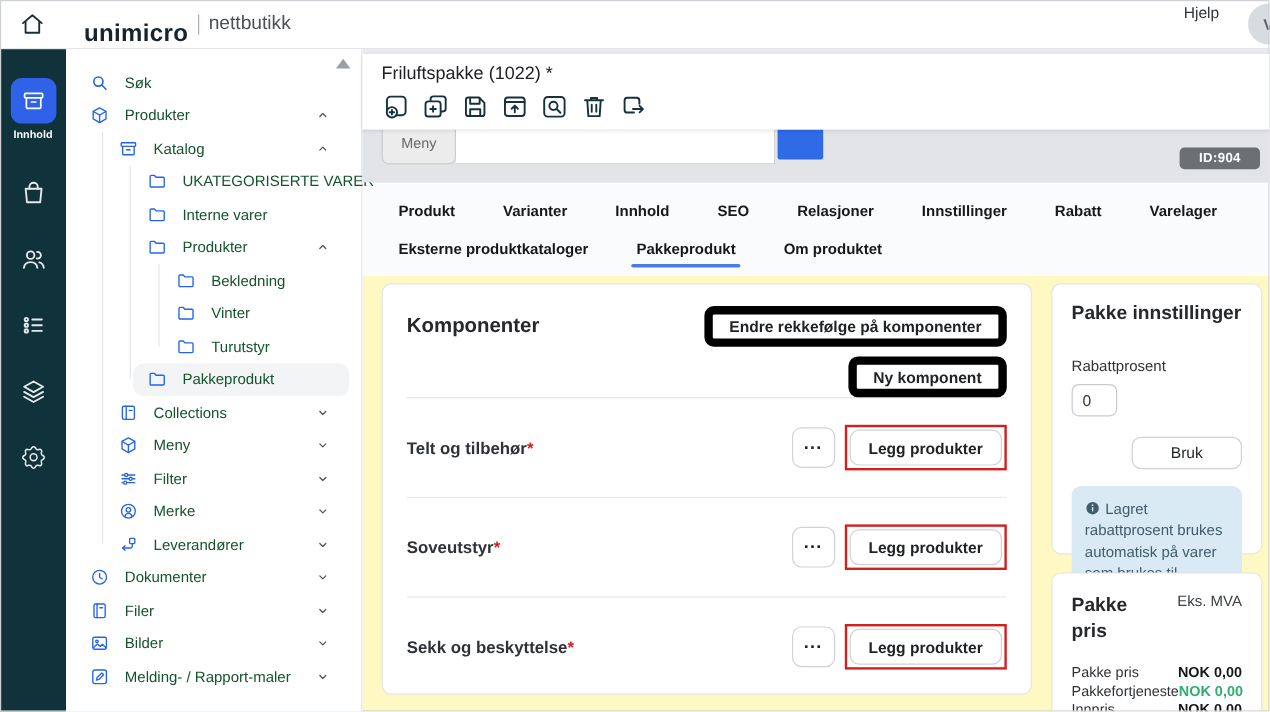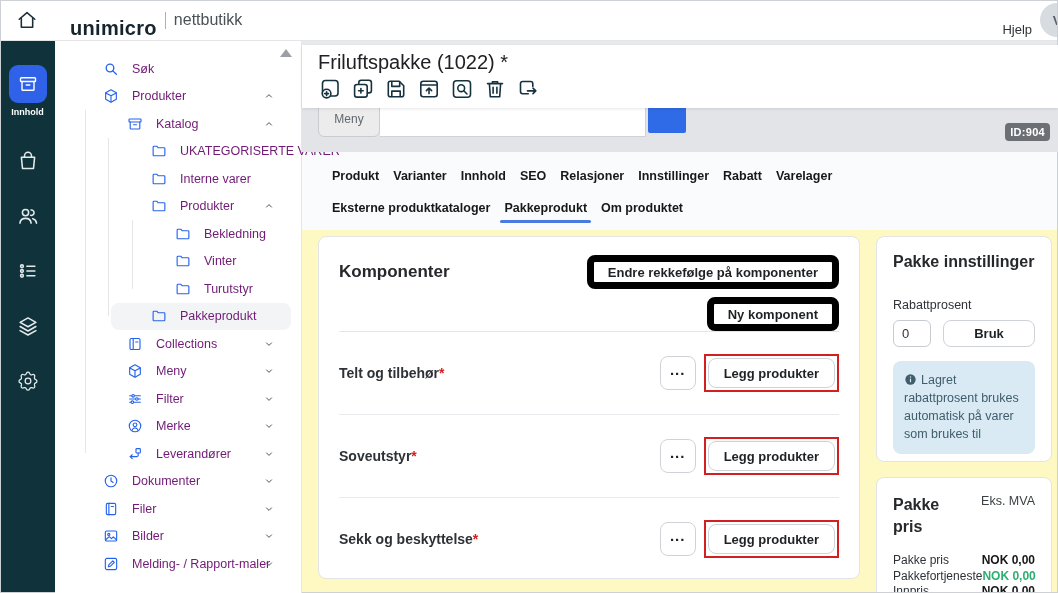--- a/index.html
+++ b/index.html
@@ -6,21 +6,21 @@
   body{width:1058px;height:593px;font-family:"Liberation Sans",sans-serif;-webkit-font-smoothing:antialiased;}
   #app{width:1058px;height:593px;position:relative;outline:1px solid #cdd0d4;outline-offset:-1px;overflow:hidden;}
 
   
   .app-header{height:41px;display:flex;align-items:center;border-bottom:1px solid #e3e5e8;padding-left:16px;background:#fff;box-sizing:border-box;}
   .home-ic{width:22px;height:22px;color:#1d2d38;margin-right:32px;cursor:pointer;}
   .home-ic svg{width:22px;height:22px;display:block;}
   .brand{font-size:20px;font-weight:700;color:#16242e;letter-spacing:.3px;margin-top:17px;}
   .brand-sep{width:1px;height:17px;background:#aab0b6;margin:0 8px;}
   .brand-suffix{font-size:16px;color:#4a5258;}
-  .header-right{margin-left:auto;display:flex;align-items:flex-end;gap:8px;}
+  .header-right{margin-left:auto;display:flex;align-items:flex-start;gap:24px;}
   .help-link{font-size:13px;color:#2f3337;cursor:pointer;}
   .avatar{width:34px;height:34px;border-radius:50%;background:#d7dce1;color:#5a6268;font-size:13px;font-weight:700;display:flex;align-items:center;justify-content:center;margin-right:-16px;cursor:pointer;}
 
   .layout{display:flex;height:552px;}
 
   
   .rail{width:55px;background:#0f323b;display:flex;flex-direction:column;align-items:center;padding-top:24px;box-sizing:border-box;flex:none;}
   .rail-active-wrap{display:flex;flex-direction:column;align-items:center;cursor:pointer;}
   .rail-active{width:38px;height:38px;background:#2f62e9;border-radius:9px;display:flex;align-items:center;justify-content:center;color:#fff;}
   .rail-active svg{width:20px;height:20px;}
@@ -28,45 +28,45 @@
   .rail-item{color:#e4eaec;margin-top:33px;cursor:pointer;}
   .rail-item svg{width:22px;height:22px;display:block;}
 
   
   .nav{width:247px;background:#fff;border-right:1px solid #e4e6e9;position:relative;padding-top:14px;box-sizing:border-box;flex:none;}
   .scroll-up{position:absolute;top:8px;right:9px;width:0;height:0;border-left:6px solid transparent;border-right:6px solid transparent;border-bottom:8px solid #9aa0a5;cursor:pointer;}
   .guide{position:absolute;width:1px;background:#e4e7ea;}
   .g1{left:30px;top:69px;height:343px;}
   .g2{left:53px;top:97px;height:178px;}
   .g3{left:77px;top:179px;height:69px;}
-  .nav-row{height:27.5px;display:flex;align-items:center;position:relative;font-size:12.5px;color:#701a75;cursor:pointer;white-space:nowrap;padding-left:28px;}
+  .nav-row{height:27.5px;display:flex;align-items:center;position:relative;font-size:12.5px;color:#14532d;cursor:pointer;white-space:nowrap;}
   .nav-row.selected{background:#f2f4f6;border-radius:8px;}
   .nav-ic{color:#2563eb;flex:none;display:flex;}
   .nav-ic svg{width:16px;height:16px;display:block;}
   .nav-label{margin-left:13px;}
   .nav-chev{position:absolute;right:26px;color:#4b5156;display:flex;}
   .nav-chev svg{width:12px;height:12px;display:block;}
 
   
   .main{flex:1;background:#e8eaed;display:flex;flex-direction:column;min-width:0;}
   .doc-header{background:#fff;margin-top:4px;padding:8px 16px 7px;box-shadow:0 1px 3px rgba(0,0,0,.10);position:relative;z-index:2;}
-  .doc-title{font-size:20px;font-weight:500;color:#202124;line-height:18px;}
+  .doc-title{font-size:15px;font-weight:500;color:#202124;line-height:18px;}
   .toolbar{display:flex;gap:9px;margin-top:6px;color:#16323f;}
   .tool-btn{background:none;border:none;padding:0;color:#16323f;cursor:pointer;display:flex;}
   .tool-btn svg{width:24px;height:24px;display:block;}
 
   .filter-strip{height:44px;background:#e2e4e7;position:relative;overflow:hidden;flex:none;}
   .strip-group{position:absolute;left:16px;top:-7px;display:flex;align-items:flex-start;}
   .meny-btn{width:62px;height:36px;background:#ececed;border:1px solid #c9ccd0;border-radius:6px;display:flex;align-items:center;justify-content:center;font-size:12px;color:#63686d;box-sizing:border-box;cursor:pointer;}
   .strip-input{width:266px;height:36px;border:1px solid #cfd2d6;border-left:none;box-sizing:border-box;outline:none;font-size:13px;padding:0 8px;}
   .strip-go{width:38px;height:32px;background:#2f6be6;border-radius:2px;margin-left:2px;cursor:pointer;}
-  .id-badge{position:absolute;right:8px;top:15px;background:#6c7074;color:#fff;font-size:11px;font-weight:700;padding:3px 5px;border-radius:4px;letter-spacing:.3px;}
+  .id-badge{position:absolute;right:8px;top:15px;background:#6c7074;color:#fff;font-size:11px;font-weight:700;padding:3px 16px;border-radius:4px;letter-spacing:.3px;}
 
   .tabs-panel{background:#fafbfc;padding:15px 26px 0;height:78px;box-sizing:border-box;flex:none;}
-  .tab-row{display:flex;gap:6px;align-items:flex-start;height:31px;}
+  .tab-row{display:flex;gap:32px;align-items:flex-start;height:31px;}
   .tab-row.row2{margin-top:1px;}
   .tab{font-size:12.5px;font-weight:700;color:#17181a;padding:2px 4px 8px;position:relative;white-space:nowrap;cursor:pointer;}
   .tab.active::after{content:"";position:absolute;left:0;right:0;bottom:0;height:3px;background:#4a7be0;border-radius:2px;}
 
   .content{flex:1;display:flex;gap:16px;padding:6px 6px 0 16px;background:#fef9c3;overflow:hidden;align-items:flex-start;}
   .card{background:#fff;border:1px solid #e2e4e7;border-radius:8px;box-sizing:border-box;}
 
   .komp-card{flex:1;height:343px;padding:18px 20px 0;min-width:0;}
   .komp-head{display:flex;justify-content:space-between;min-height:76px;margin-bottom:0;}
   .komp-title{font-size:17px;font-weight:600;color:#26282b;padding-top:7px;}
@@ -80,21 +80,21 @@
   .more-btn{width:36px;height:34px;border:1px solid #cfd3d8;border-radius:8px;background:#fff;font-weight:700;font-size:15px;letter-spacing:1px;color:#222;display:flex;align-items:center;justify-content:center;line-height:6px;padding-bottom:7px;box-sizing:border-box;cursor:pointer;font-family:inherit;}
   .annot{border:2px solid #d21f1f;padding:2px;}
   .add-btn{border:1px solid #cfd3d8;border-radius:8px;background:#fff;height:30px;padding:0 15px;font-size:13px;font-weight:600;color:#1f2224;font-family:inherit;cursor:pointer;white-space:nowrap;}
 
   .right-col{width:176px;display:flex;flex-direction:column;gap:15px;flex:none;}
   .settings-card{padding:16px;height:226px;}
   .card-title{font-size:16px;font-weight:600;color:#26282b;}
   .field-label{font-size:12.5px;color:#2e3236;margin:27px 0 8px;}
   .rabatt-row{display:flex;gap:12px;}
   .rabatt-input{width:38px;height:27px;border:1px solid #c7cbd0;border-radius:6px;padding:0 8px;font-size:13px;color:#333;box-sizing:border-box;outline:none;font-family:inherit;}
-  .bruk-btn{flex:1;height:27px;border:1px solid #cfd3d8;border-radius:8px;background:#fff;font-size:13px;font-weight:700;color:#1f2224;font-family:inherit;cursor:pointer;}
+  .bruk-btn{flex:1;height:27px;border:1px solid #cfd3d8;border-radius:8px;background:#fff;font-size:13px;font-weight:400;color:#1f2224;font-family:inherit;cursor:pointer;margin-top:44px;}
   .info-box{margin-top:14px;background:#d9eaf4;border-radius:8px;padding:10px 11px;font-size:12.5px;color:#3f5d6b;line-height:1.45;}
   .info-ic{display:inline-block;width:13px;height:13px;vertical-align:-2px;margin-right:4px;color:#3f5d6b;}
   .info-ic svg{width:13px;height:13px;display:block;}
 
   .price-card{padding:16px;height:170px;}
   .price-head{display:flex;justify-content:space-between;}
   .price-title{font-size:16px;font-weight:600;color:#26282b;width:70px;line-height:1.35;}
   .tax-label{font-size:12.5px;color:#3c4043;}
   .price-rows{margin-top:16px;}
   .price-row{display:flex;justify-content:space-between;font-size:12px;line-height:15.5px;color:#2e3236;}

